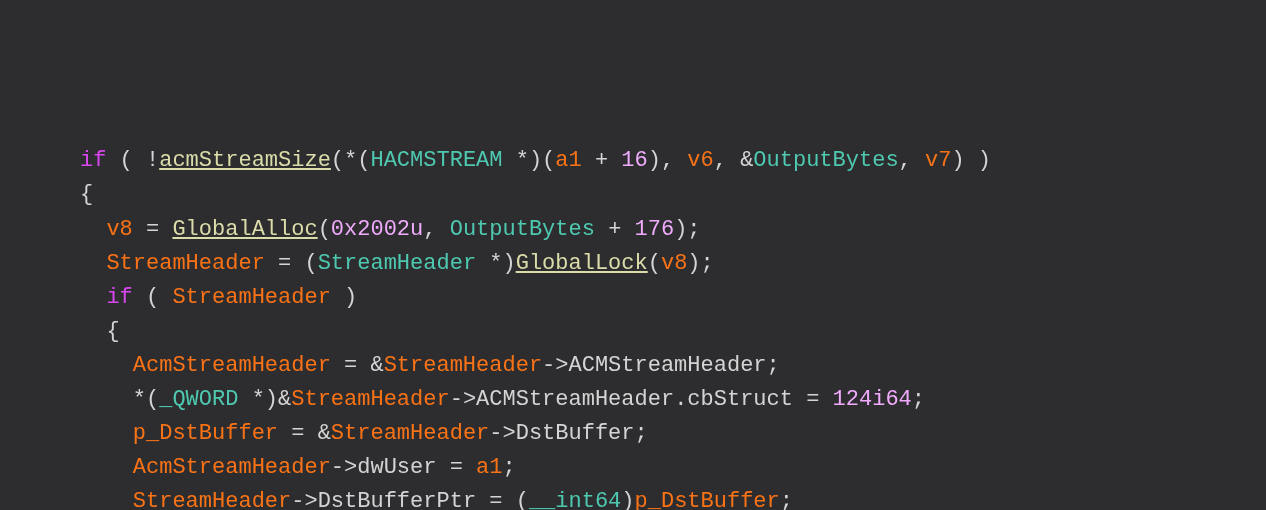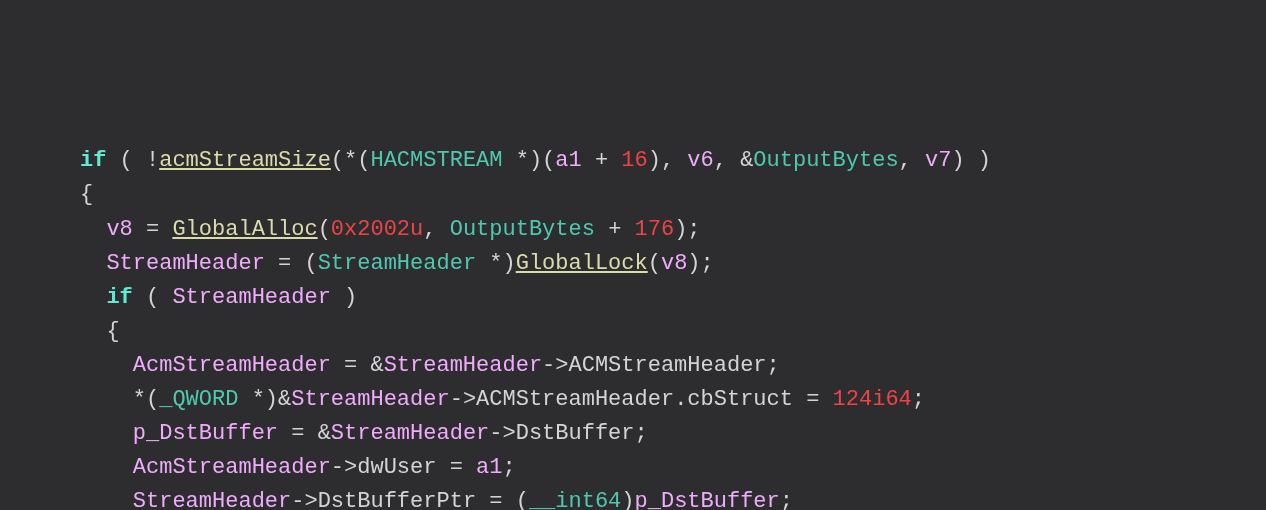--- a/index.html
+++ b/index.html
@@ -16,26 +16,26 @@
       padding: 8px 0 8px 40px;
       white-space: pre;
       overflow: hidden;
     }
     .code-container {
       padding-left: 40px;
     }
     .token {
       display: inline;
     }
-    .c-keyword { color: #5eead4; font-weight: bold; }
+    .c-keyword { color: #d946ef; }
     .c-punct { color: #d4d4d4; }
     .c-func { color: #dcdcaa; text-decoration: underline; }
     .c-type { color: #4ec9b0; text-align: center; }
-    .c-var { color: #f0abfc; }
-    .c-num { color: #ef4444; text-align: center; }
+    .c-var { color: #f97316; }
+    .c-num { color: #f0abfc; text-align: center; }
     .c-op { color: #d4d4d4; }
     .c-member { color: #d4d4d4; }
     .c-brace { color: #d4d4d4; }
     .line {
       display: block;
     }
   </style>
 </head>
 <body>
 

